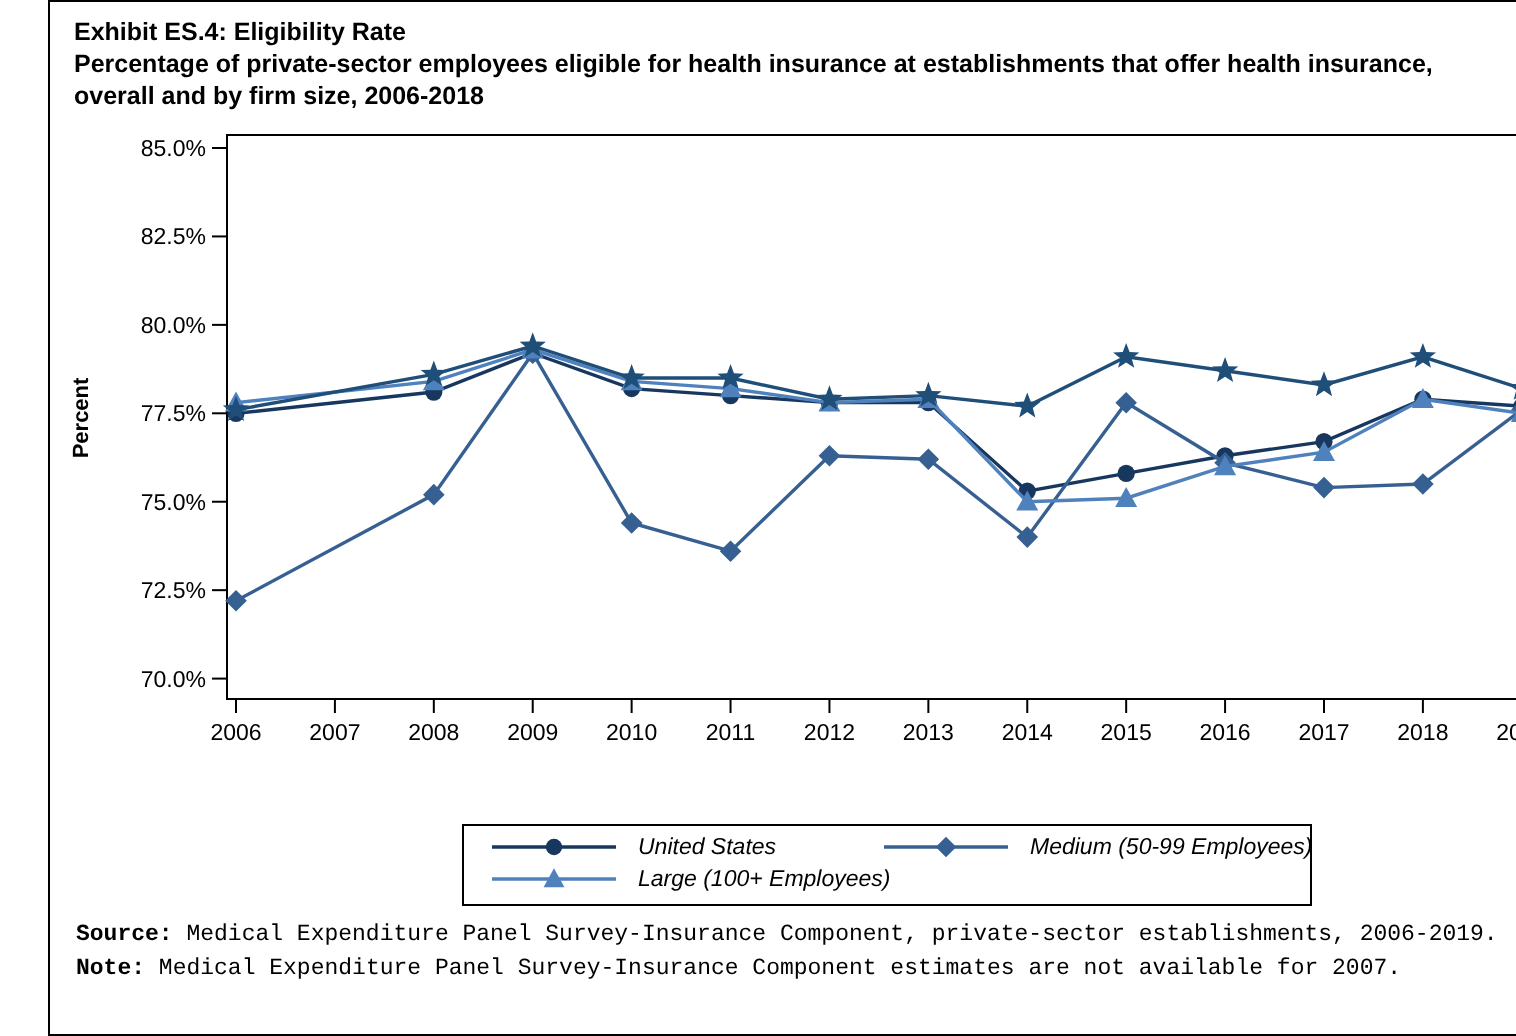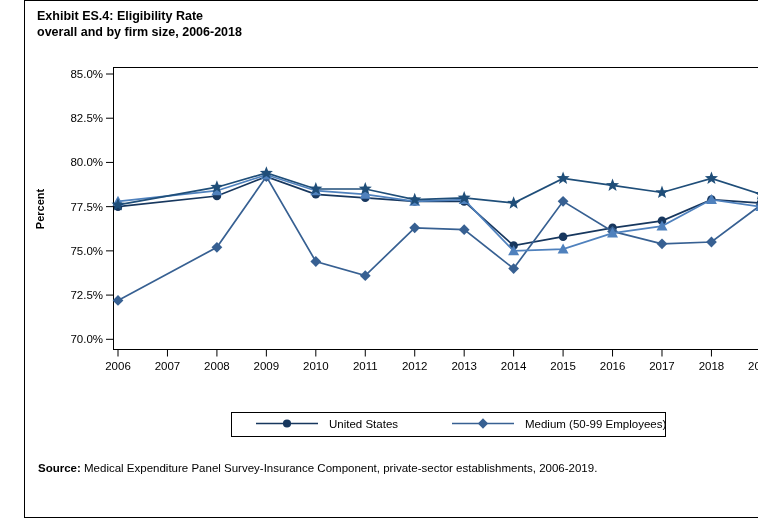--- a/index.html
+++ b/index.html
@@ -8,34 +8,35 @@
     border:1px solid #000; background:#fff; overflow:hidden;margin-left:24px;
   }
   .title { position:absolute; left:12px; top:7px; color:#000;
            font-size:12.5px; font-weight:bold; line-height:16px; }
   .chart-svg { position:absolute; left:0; top:0; }
   .chart-svg text { font-family:"Liberation Sans",sans-serif; fill:#000; }
   .legend {
     position:absolute; left:206px; top:411px; width:403px;
     border:1px solid #000; background:#fff;
     display:grid; grid-template-columns:196px 1fr;
-    padding:3px 8px 5px 22px; row-gap:1px;
+    padding:3px 8px 5px 12px; row-gap:1px;font-style:italic;
   }
   .legend-item { display:flex; align-items:center; gap:9px; font-size:11.5px; color:#000; white-space:nowrap; }
   .legend-item svg { flex:0 0 auto; display:block; }
-  .footer { position:absolute; left:13px; top:459px; font-size:11.5px; line-height:16.5px; color:#000; }
+  .footer { position:absolute; left:13px; top:459px; font-size:11.5px; line-height:16.5px; color:#000;font-family:Liberation Mono, monospace; }
   .footer .b { font-weight:bold; }
 </style>
 </head>
 <body>
 
 <div class="figure">
 
   <div class="title">
     <div>Exhibit ES.4: Eligibility Rate</div>
+    <div>Percentage of private-sector employees eligible for health insurance at establishments that offer health insurance,</div>
     <div>overall and by firm size, 2006-2018</div>
   </div>
 
   <svg id="plot" class="chart-svg" width="758" height="455" viewBox="0 0 758 455">
       <rect x="88.5" y="66.5" width="652" height="282" fill="none" stroke="#000" stroke-width="1"></rect>
       <g>
         <line x1="81" y1="73" x2="88.5" y2="73" stroke="#000" stroke-width="1"></line>
         <text x="78" y="77" text-anchor="end" font-size="11.5">85.0%</text>
         <line x1="81" y1="117.21666666666667" x2="88.5" y2="117.21666666666667" stroke="#000" stroke-width="1"></line>
         <text x="78" y="121.21666666666667" text-anchor="end" font-size="11.5">82.5%</text>
@@ -159,19 +160,29 @@
       </div>
       <div class="legend-item">
         <svg width="66" height="15">
           <line x1="2" y1="7.5" x2="64" y2="7.5" stroke="#376092" stroke-width="1.7"></line>
           <g>
             <path d="M 33 2.37 L 38.13 7.5 L 33 12.629999999999999 L 27.87 7.5 Z" fill="#376092"></path>
           </g>
         </svg>
         <span>Medium (50-99 Employees)</span>
       </div>
+      <div class="legend-item">
+        <svg width="66" height="15">
+          <line x1="2" y1="7.5" x2="64" y2="7.5" stroke="#4F81BD" stroke-width="1.7"></line>
+          <g>
+            <path d="M 33 2.1800000000000006 L 38.225 11.68 L 27.775 11.68 Z" fill="#4F81BD"></path>
+          </g>
+        </svg>
+        <span>Large (100+ Employees)</span>
+      </div>
     </div>
 
   <div class="footer">
     <div><span class="b">Source:</span> <span>Medical Expenditure Panel Survey-Insurance Component, private-sector establishments, 2006-2019.</span></div>
+    <div><span class="b">Note:</span> <span>Medical Expenditure Panel Survey-Insurance Component estimates are not available for 2007.</span></div>
   </div>
 
 </div>
 
 </body></html>

